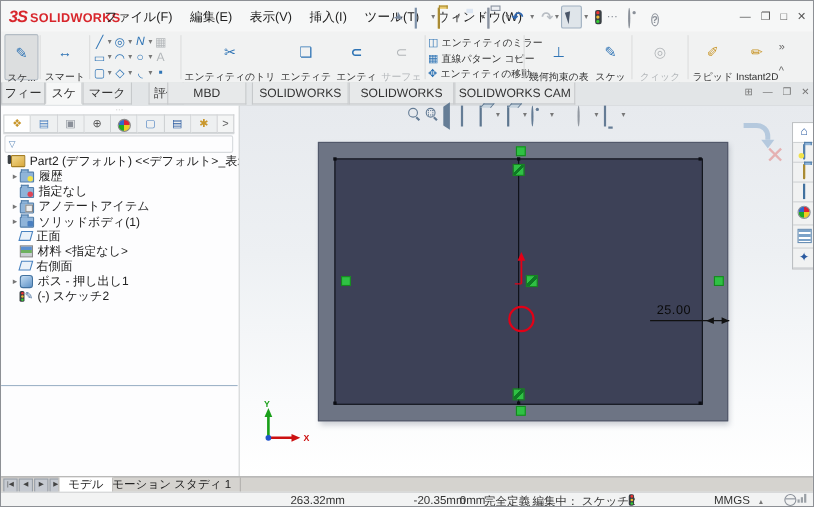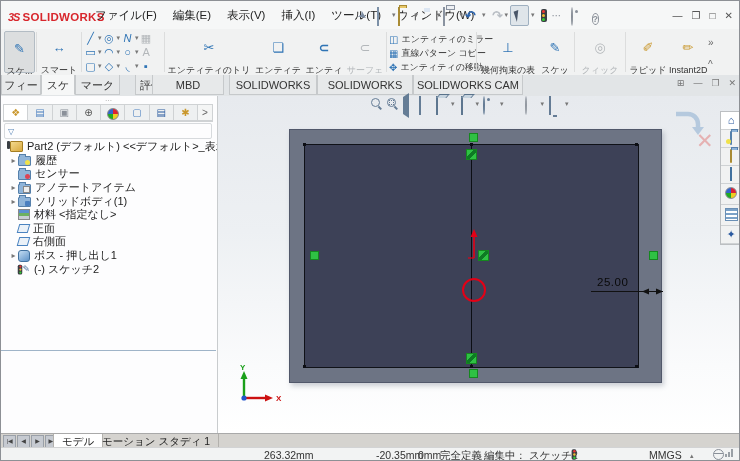--- a/index.html
+++ b/index.html
@@ -2,21 +2,21 @@
 <html><head>
 <meta charset="utf-8">
 <style>
   html,body{margin:0;padding:0;background:#ccc}
   .app{position:relative;width:740px;height:461px;background:#fff;overflow:hidden;
        font-family:"Liberation Sans","DejaVu Sans",sans-serif;border:1px solid #8d9095;box-sizing:border-box}
   .abs{position:absolute}
   
   .menubar{position:absolute;top:0;left:0;right:0;height:28px;background:#f6f7f7;border-bottom:1px solid #e3e3e3}
   .logo{position:absolute;left:7px;top:6px;color:#d8262c;white-space:nowrap}
-  .logo i{font-style:italic;font-weight:bold;font-size:11px;letter-spacing:-1px}
+  .logo i{font-style:italic;font-weight:bold;font-size:15px;letter-spacing:-1px}
   .logo b{font-weight:bold;font-size:11.5px;letter-spacing:.3px;margin-left:3px}
   .menus{position:absolute;left:86px;top:0;height:28px;display:flex;align-items:center}
   .menus span{font-size:11.5px;color:#222;padding:0 8px;cursor:default}
   .pin{position:absolute;left:357px;top:8px;color:#7a8aa0;font-size:11px;transform:rotate(35deg)}
   .qtb{position:absolute;left:374px;top:0;height:28px;display:flex;align-items:center;gap:1px}
   .qtb .qi{width:15px;height:15px;position:relative;display:inline-block}
   .cv{font-size:7px;color:#777;font-style:normal;font-weight:normal;margin:0 1px;display:inline-block}
   .i-page{width:10px;height:13px;background:#fff;border:1px solid #7d91a8;margin:1px 2px}
   .i-open{width:13px;height:9px;background:#e8c869;border:1px solid #a98b34;margin-top:4px;position:relative}
   .i-open:before{content:"";position:absolute;top:-3px;left:0;width:6px;height:2px;background:#e8c869;border:1px solid #a98b34;border-bottom:none}
@@ -334,41 +334,41 @@
             <span class="lb">Part2 (デフォルト) &lt;&lt;デフォルト&gt;_表示状態 1&gt;</span>
           </li>
         <li class="indent">
             <span class="car">▸</span>
             <span class="ti fold hist"></span>
             <span class="lb">履歴</span>
           </li>
         <li class="indent">
             <span class="nocar"></span>
             <span class="ti fold sens"></span>
-            <span class="lb">センサー</span>
+            <span class="lb">指定なし</span>
           </li>
         <li class="indent">
             <span class="car">▸</span>
             <span class="ti fold anno"></span>
             <span class="lb">アノテートアイテム</span>
           </li>
         <li class="indent">
             <span class="car">▸</span>
             <span class="ti fold solid"></span>
             <span class="lb">ソリッドボディ(1)</span>
           </li>
         <li class="indent">
             <span class="nocar"></span>
+            <span class="ti plan"></span>
+            <span class="lb">正面</span>
+          </li>
+        <li class="indent">
+            <span class="nocar"></span>
             <span class="ti matl"></span>
             <span class="lb">材料 &lt;指定なし&gt;</span>
-          </li>
-        <li class="indent">
-            <span class="nocar"></span>
-            <span class="ti plan"></span>
-            <span class="lb">正面</span>
           </li>
         <li class="indent">
             <span class="nocar"></span>
             <span class="ti plan"></span>
             <span class="lb">右側面</span>
           </li>
         <li class="indent">
             <span class="car">▸</span>
             <span class="ti extr"></span>
             <span class="lb">ボス - 押し出し1</span>

